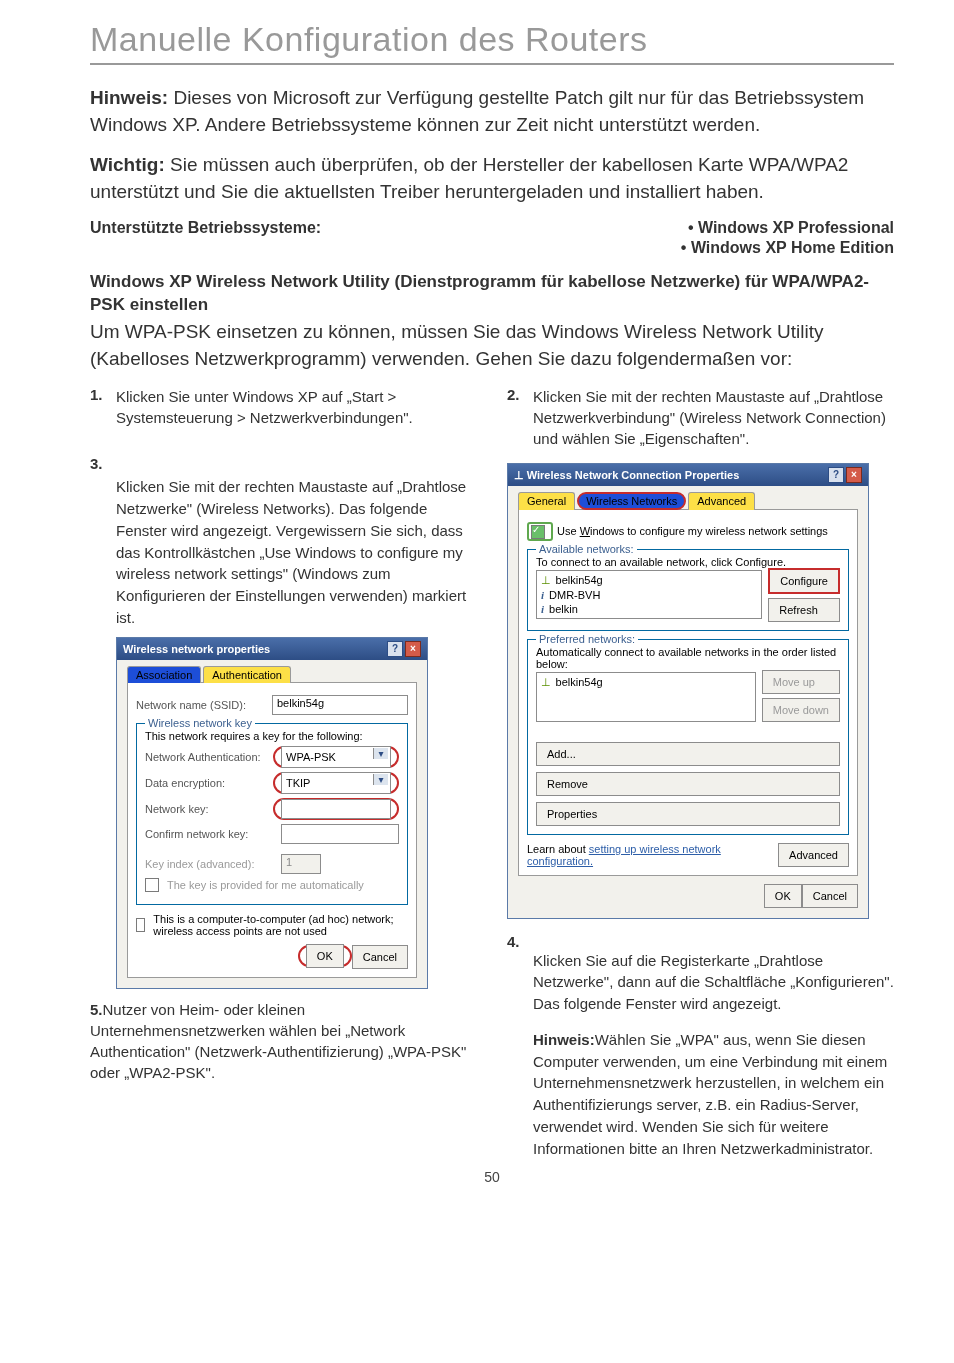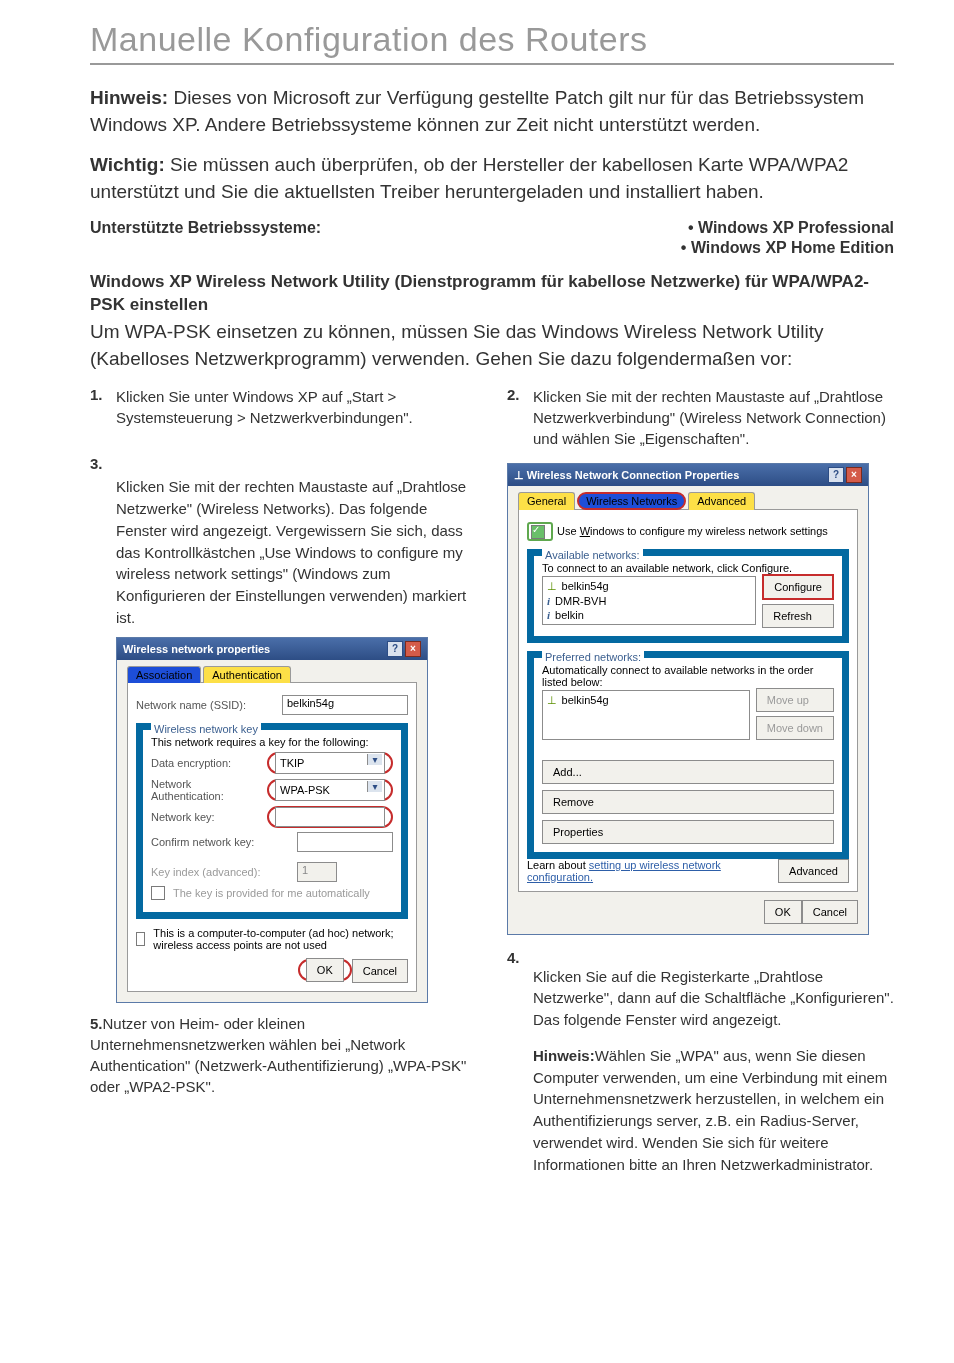--- a/index.html
+++ b/index.html
@@ -108,35 +108,35 @@
     border:2px solid #c62c2c;
     border-radius:10px;
     padding:1px 7px;
   }
   .tab-panel {
     border:1px solid #9a9a9a;
     background:#fff;
     padding:8px;
   }
   .fieldset {
-    border:7px solid #0369a1;
+    border:1px solid #0369a1;
     padding:6px 8px 8px 8px;
     margin-top:8px;
     position:relative;
   }
   .fieldset .legend {
     position:absolute;
     top:-7px;
     left:8px;
     background:#fff;
     padding:0 3px;
     color:#3b5f8f;
     font-size:11px;
   }
-  .row { display:flex; align-items:center; gap:16px; margin:4px 0;}
+  .row { display:flex; align-items:center; gap:6px; margin:4px 0;}
   .lbl { width:130px; color:#555; font-size:11px;}
   .input {
     border:1px solid #8c8c8c;
     background:#fff;
     font-size:11px;
     padding:1px 4px;
     height:16px;
     flex:1;
   }
   .input.disabled { background:#f2f1ec; color:#888; }
@@ -279,32 +279,32 @@
           </div>
           <div class="tab-panel">
             <div class="row">
               <div class="lbl">Network name (SSID):</div>
               <div class="input">belkin54g</div>
             </div>
             <div class="fieldset">
               <span class="legend">Wireless network key</span>
               <div style="font-size:11px;margin-bottom:4px;">This network requires a key for the following:</div>
               <div class="row">
+                <div class="lbl">Network Authentication:</div>
+                <span class="red-circle">
+                  <span class="select" style="flex:0 0 100px;">
+                      <span>WPA-PSK</span>
+                    </span>
+                </span>
+              </div>
+              <div class="row">
                 <div class="lbl">Data encryption:</div>
                 <span class="red-circle">
                   <span class="select" style="flex:0 0 100px;">
                       <span>TKIP</span>
-                    </span>
-                </span>
-              </div>
-              <div class="row">
-                <div class="lbl">Network Authentication:</div>
-                <span class="red-circle">
-                  <span class="select" style="flex:0 0 100px;">
-                      <span>WPA-PSK</span>
                     </span>
                 </span>
               </div>
               <div class="row">
                 <div class="lbl">Network key:</div>
                 <span class="red-circle" style="flex:1;">
                   <span class="input" style="width:100px;"></span>
                 </span>
               </div>
               <div class="row">
@@ -406,21 +406,21 @@
                   <span class="btn disabled">Move down</span>
                 </div>
               </div>
               <div class="btn-row-center">
                 <span class="btn">Add...</span>
                 <span class="btn">Remove</span>
                 <span class="btn">Properties</span>
               </div>
             </div>
 
-            <div style="display:flex;justify-content:space-between;align-items:center;margin-top:0;">
+            <div style="display:flex;justify-content:space-between;align-items:center;margin-top:8px;">
               <div style="font-size:11px;">
                 <span>Learn about </span><span class="link">setting up wireless network configuration.</span>
               </div>
               <span class="btn">Advanced</span>
             </div>
           </div>
           <div class="btn-row">
             <span class="btn">OK</span>
             <span class="btn">Cancel</span>
           </div>
@@ -432,13 +432,14 @@
         <div class="txt"></div>
       </div>
       <div class="indent-block">Klicken Sie auf die Registerkarte „Drahtlose Netzwerke", dann auf die Schaltfläche „Konfigurieren". Das folgende Fenster wird angezeigt.</div>
 
       <div class="indent-block" style="margin-top:14px;">
         <span class="b">Hinweis:</span><span>Wählen Sie „WPA" aus, wenn Sie diesen Computer verwenden, um eine Verbindung mit einem Unternehmensnetzwerk herzustellen, in welchem ein Authentifizierungs server, z.B. ein Radius-Server, verwendet wird. Wenden Sie sich für weitere Informationen bitte an Ihren Netzwerkadministrator.</span>
       </div>
     </div>
   </div>
 
+  <div class="pagenum">50</div>
 </div>
 
 </body></html>

